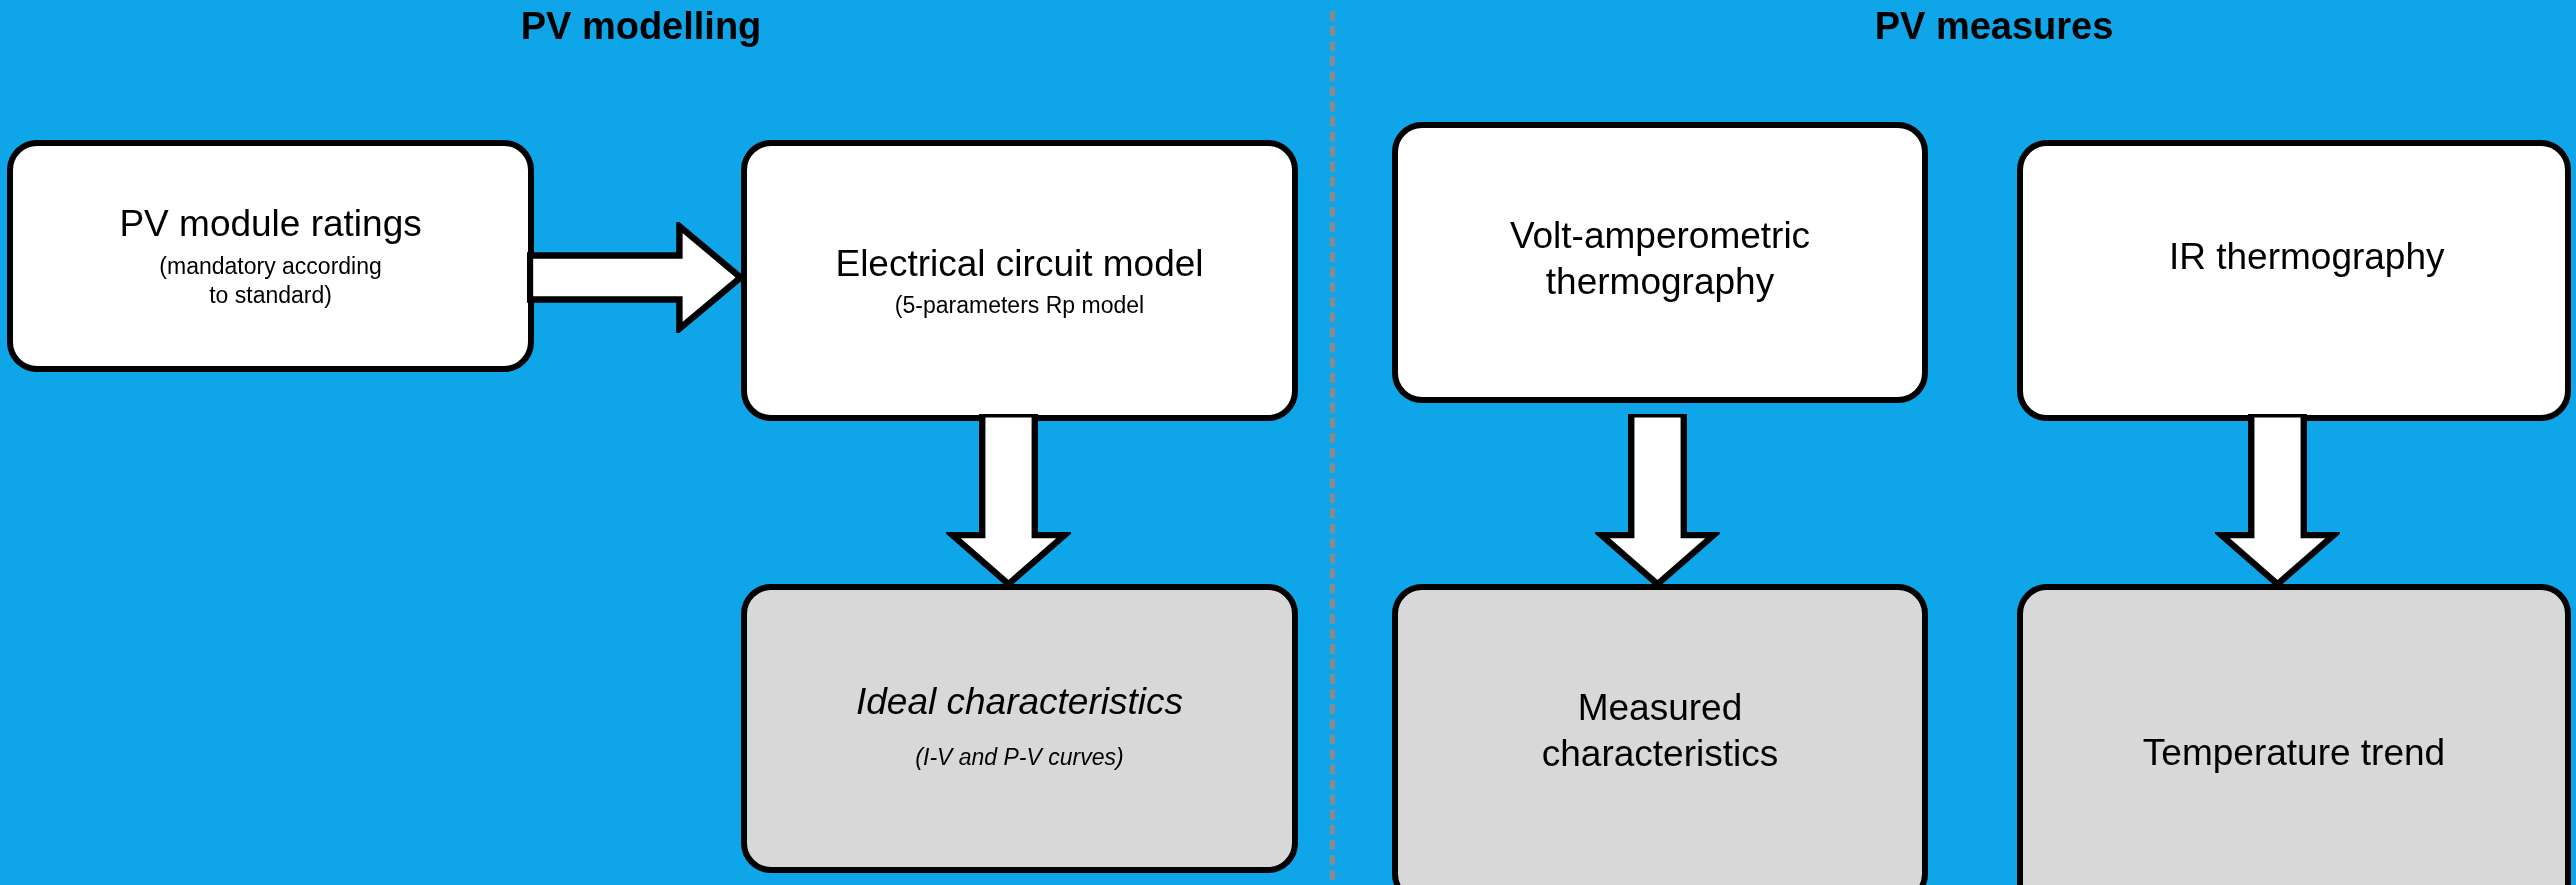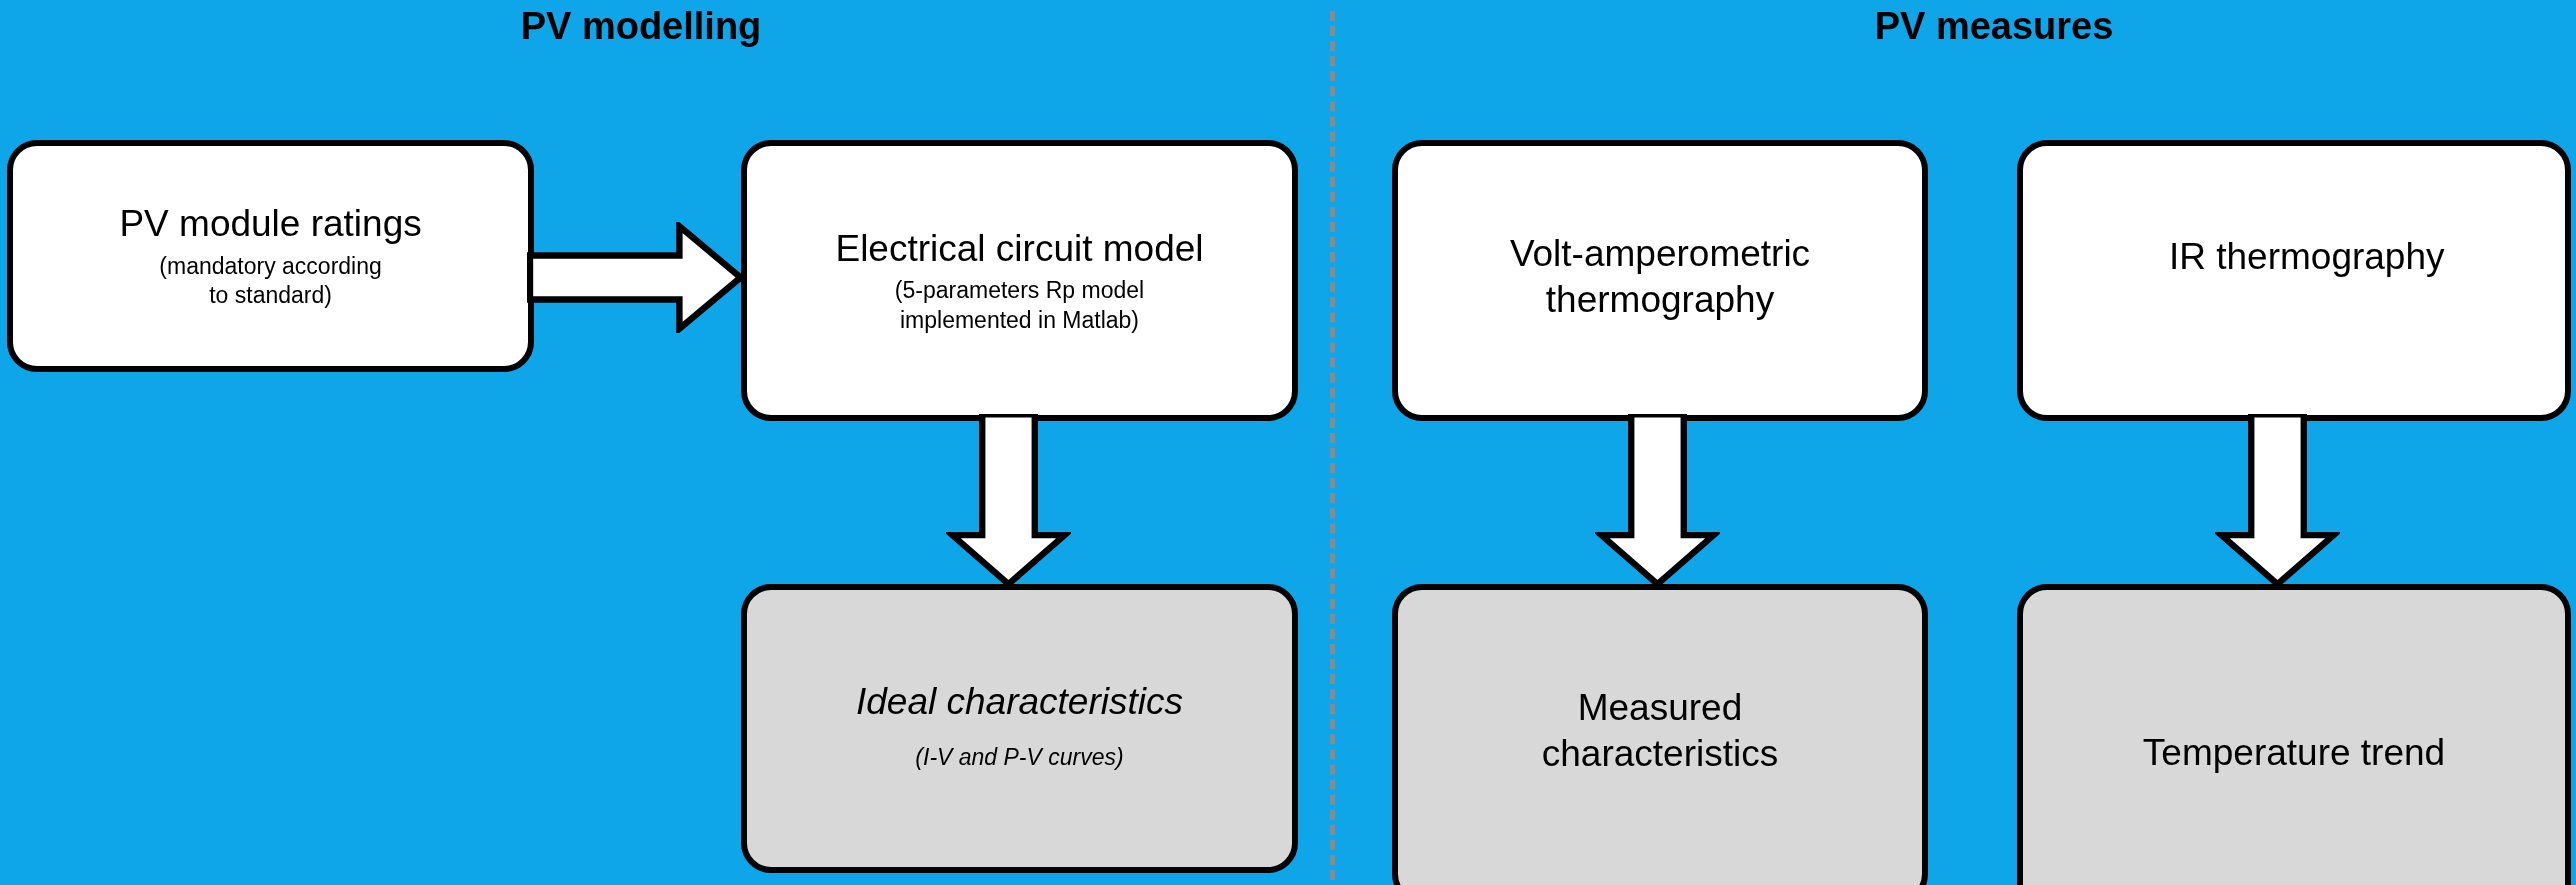--- a/index.html
+++ b/index.html
@@ -69,21 +69,21 @@
     line-height: 1.28;
     white-space: nowrap;
   }
   .gap-sm { height: 4.3px; }
   .gap-md { height: 18.5px; }
 
   
   #node-ratings      { left: 7.1px;   top: 140px; width: 527px;  height: 232px; }
   #node-circuit      { left: 741px; top: 140px; width: 557px;  height: 281px; }
   #node-ideal        { left: 741px; top: 584px; width: 557px;  height: 289px; font-style: italic; }
-  #node-voltamp      { left: 1392px; top: 140px; width: 536px;  height: 281px; }
+  #node-voltamp      { left: 1392px; top: 122px; width: 536px;  height: 281px; }
   #node-measured     { left: 1392px; top: 584px; width: 536px;  height: 320px; }
   #node-irthermo     { left: 2017px; top: 140px; width: 554px;  height: 281px; padding-left: 44px; }
   #node-temptrend    { left: 2017px; top: 584px; width: 554px;  height: 370px; }
 
   
   #node-voltamp  .stack { transform: translateY(-4.3px); }
   #node-irthermo .stack { transform: translateY(-24px); }
   #node-temptrend .stack { transform: translateY(-15.7px); }
   #node-measured .stack { transform: translateY(-13px); }
   #node-ideal .stack { transform: translateY(-2.8px); }
@@ -123,21 +123,20 @@
     <svg viewBox="0 0 306 156" width="218" height="111" aria-hidden="true">
       <polygon points="4,47 214,47 214,6 300,78 214,150 214,109 4,109" fill="#ffffff" stroke="#000000" stroke-width="9" stroke-linejoin="miter"></polygon>
     </svg>
   </div>
 
   <div class="node" id="node-circuit">
     <div class="stack">
       <div class="line-main">Electrical circuit model</div>
       <div class="gap-sm"></div>
       <div class="line-sub">(5-parameters Rp model</div>
-      <div class="line-sub">implemented in Matlab)</div>
     </div>
   </div>
 
   <div class="arrow" id="arrow-down-1">
     <svg viewBox="0 0 176 244" width="125" height="174" aria-hidden="true">
       <polygon points="51,0 125,0 125,170 167,170 88,239 9,170 51,170" fill="#ffffff" stroke="#000000" stroke-width="9" stroke-linejoin="miter"></polygon>
     </svg>
   </div>
 
   <div class="node shaded" id="node-ideal">

